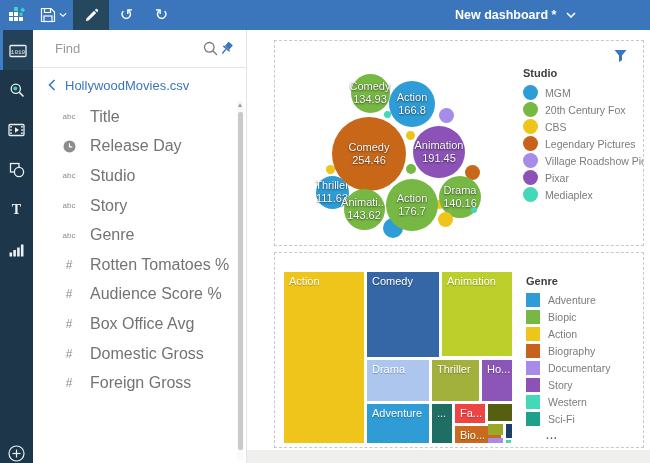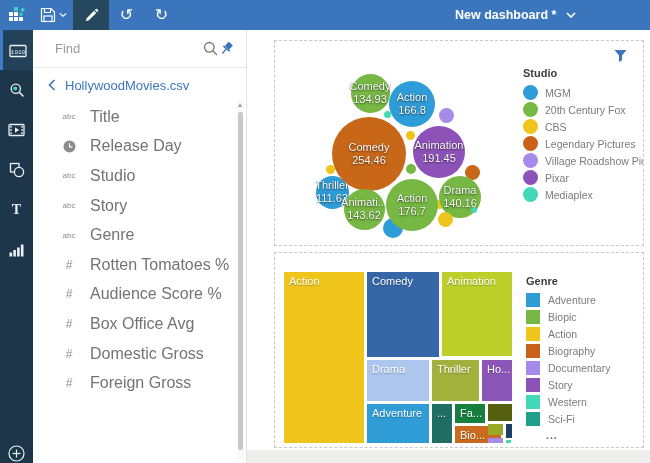--- a/index.html
+++ b/index.html
@@ -342,21 +342,21 @@
     <div class="widget" id="widget2">
       <div class="treemap" id="treemap">
           <div class="tm-block" style="left: 0px; top: 0px; width: 80px; height: 171px; background: rgb(239, 197, 28);">Action</div>
           <div class="tm-block" style="left: 83px; top: 0px; width: 72px; height: 85px; background: rgb(53, 102, 165);">Comedy</div>
           <div class="tm-block" style="left: 158px; top: 0px; width: 70px; height: 84px; background: rgb(188, 207, 42);">Animation</div>
           <div class="tm-block" style="left: 83px; top: 88px; width: 62px; height: 41px; background: rgb(173, 198, 238);">Drama</div>
           <div class="tm-block" style="left: 148px; top: 88px; width: 47px; height: 41px; background: rgb(162, 177, 59);">Thriller</div>
           <div class="tm-block" style="left: 198px; top: 88px; width: 30px; height: 41px; background: rgb(140, 85, 184);">Ho...</div>
           <div class="tm-block" style="left: 83px; top: 132px; width: 62px; height: 39px; background: rgb(47, 156, 214);">Adventure</div>
           <div class="tm-block" style="left: 148px; top: 132px; width: 20px; height: 39px; background: rgb(30, 110, 99);">...</div>
-          <div class="tm-block" style="left: 171px; top: 132px; width: 30px; height: 19px; background: #15803d;">Fa...</div>
+          <div class="tm-block" style="left: 171px; top: 132px; width: 30px; height: 19px; background: #ef4444;">Fa...</div>
           <div class="tm-block" style="left: 171px; top: 154px; width: 46px; height: 17px; background: rgb(201, 106, 30);">Bio...</div>
           <div class="tm-block" style="left: 204px; top: 132px; width: 24px; height: 17px; background: rgb(86, 94, 15);"></div>
           <div class="tm-block" style="left: 204px; top: 152px; width: 15px; height: 11px; background: rgb(154, 168, 39);"></div>
           <div class="tm-block" style="left: 222px; top: 152px; width: 6px; height: 14px; background: rgb(27, 63, 102);"></div>
           <div class="tm-block" style="left: 204px; top: 166px; width: 15px; height: 5px; background: rgb(167, 139, 232);"></div>
           <div class="tm-block" style="left: 222px; top: 168px; width: 4px; height: 3px; background: rgb(67, 216, 184);"></div>
         </div>
       <div class="legend" id="legend2">
         <div class="legend-title">Genre</div>
         <div id="legend2-items">

